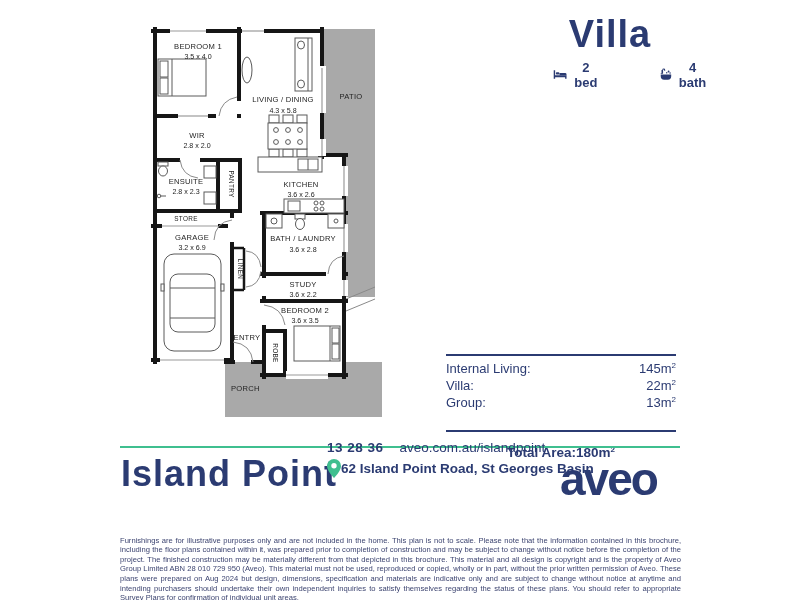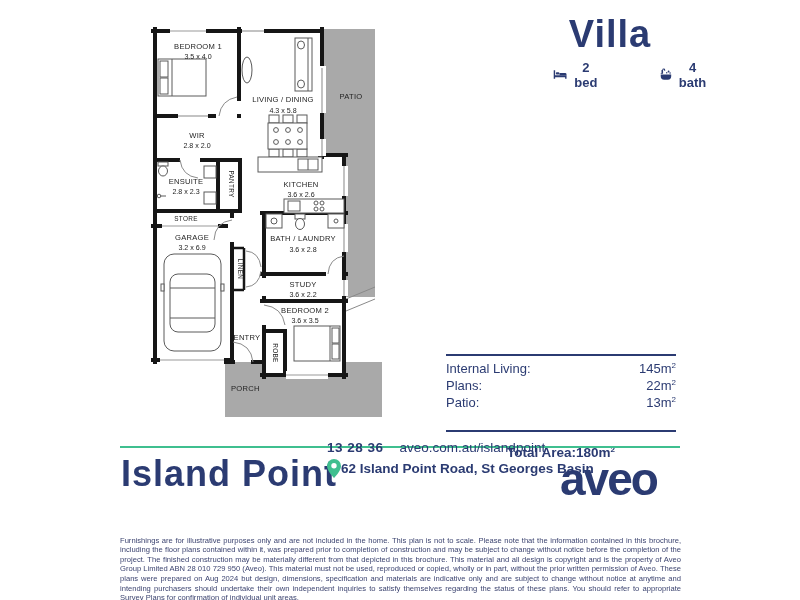--- a/index.html
+++ b/index.html
@@ -240,25 +240,25 @@
   </svg>
 
   <div class="area-table">
     <div class="rule"></div>
     <div class="at-rows">
       <div class="at-row">
         <span>Internal Living:</span>
         <span><span>145m</span><span class="sup">2</span></span>
       </div>
       <div class="at-row">
-        <span>Plans:</span>
+        <span>Villa:</span>
         <span><span>22m</span><span class="sup">2</span></span>
       </div>
       <div class="at-row">
-        <span>Patio:</span>
+        <span>Group:</span>
         <span><span>13m</span><span class="sup">2</span></span>
       </div>
     </div>
     <div class="rule"></div>
     <div class="at-total">
       <span>Total Area:</span>
       <span><span>180m</span><span class="sup">2</span></span>
     </div>
   </div>
 

